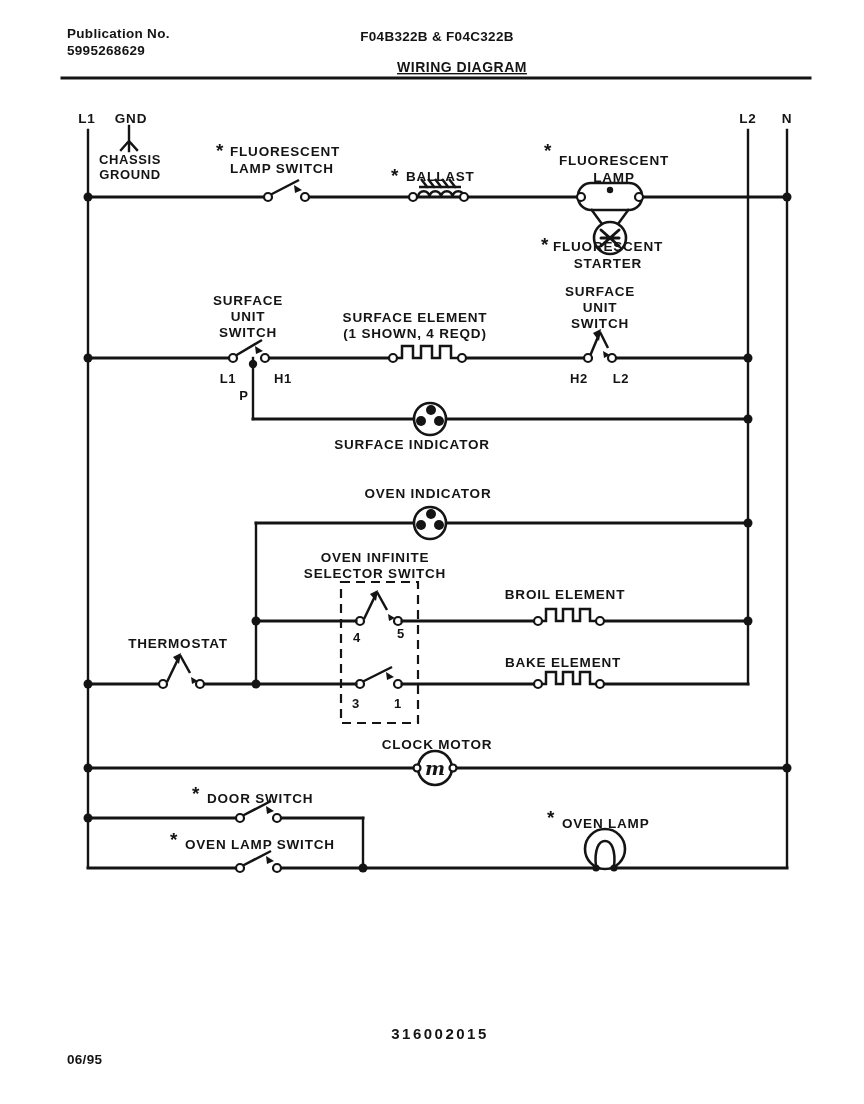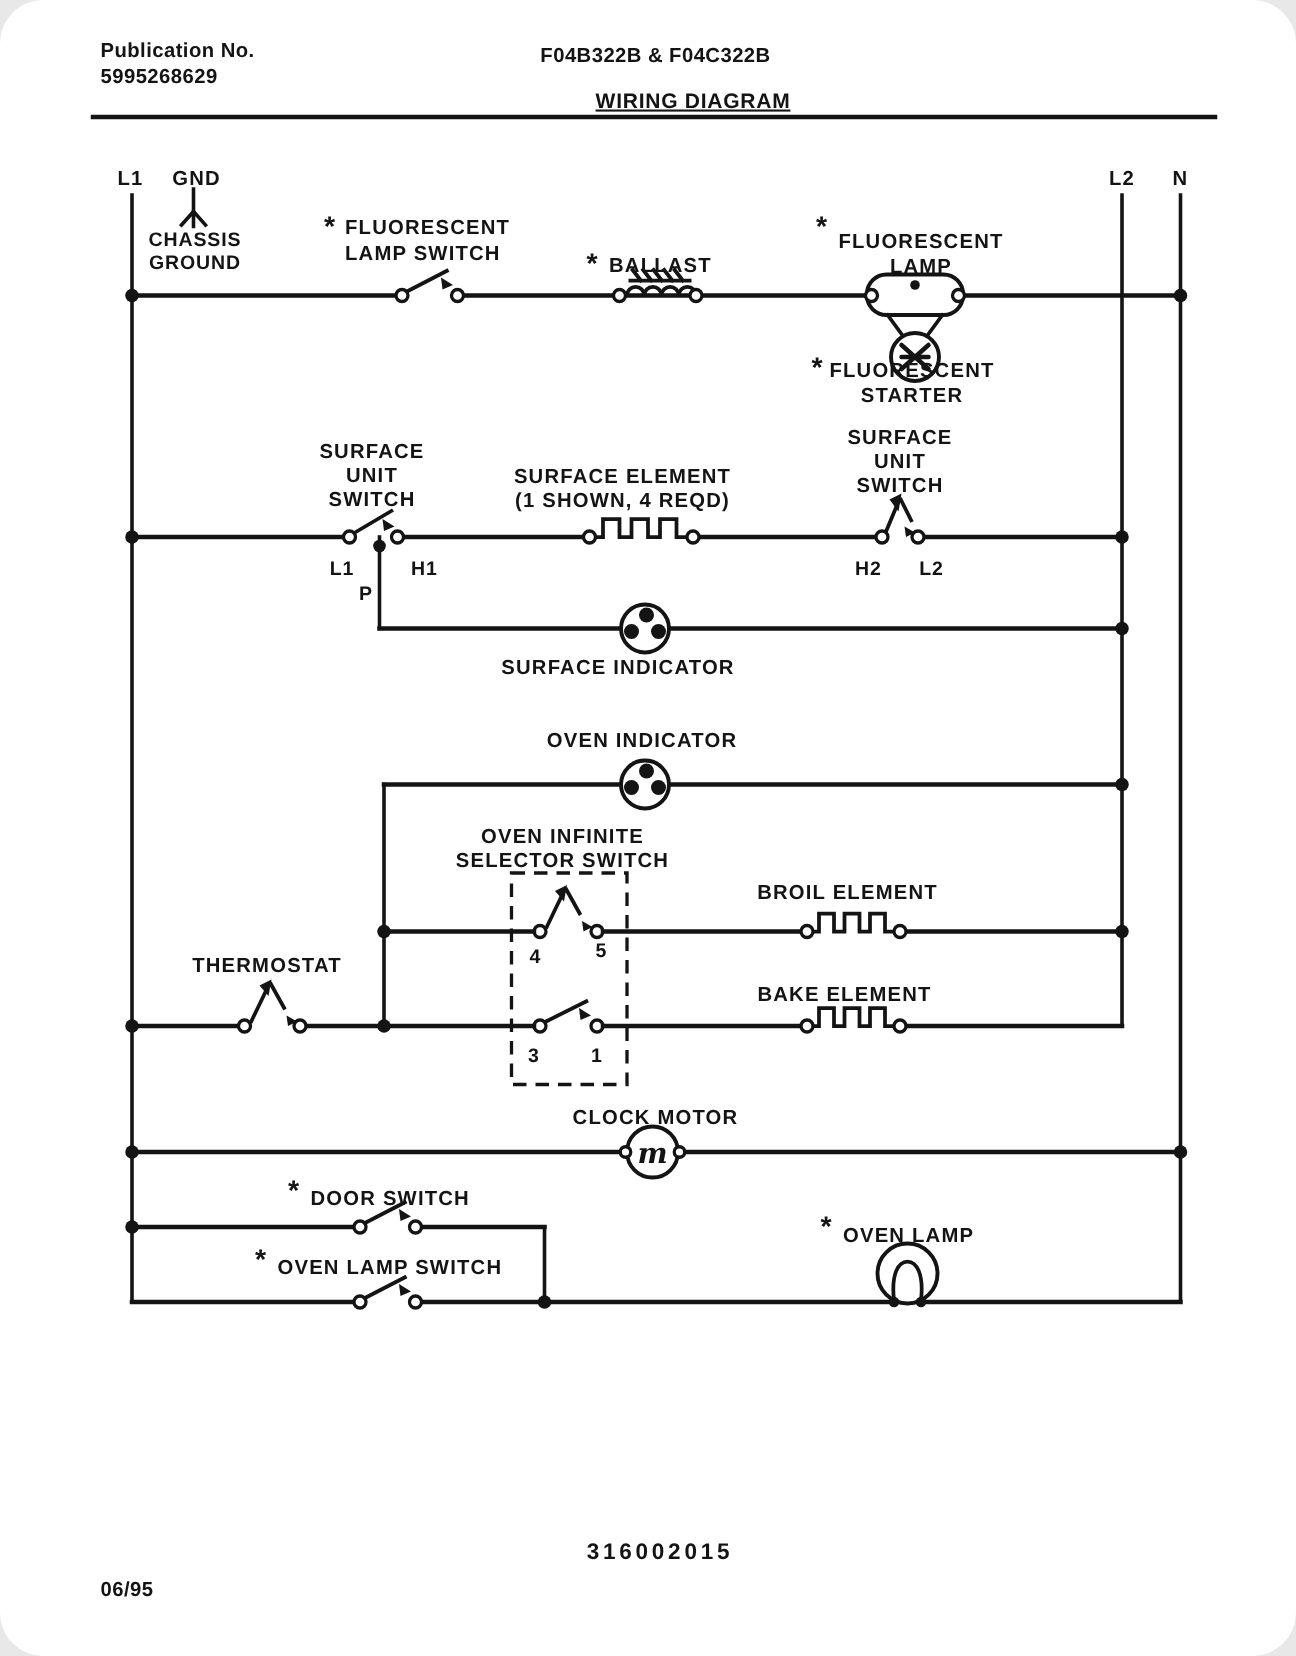--- a/index.html
+++ b/index.html
@@ -1,16 +1,16 @@
 <!DOCTYPE html>
 <html><head>
 <meta charset="utf-8">
 <style>
   html,body{margin:0;padding:0;background:#e8e8e8;}
-  .page{width:864px;height:1104px;position:relative;background:#ffffff;margin:0 auto;overflow:hidden;border-radius:29px;}
+  .page{width:864px;height:1104px;position:relative;background:#ffffff;margin:0 auto;overflow:hidden;}
   svg{position:absolute;left:0;top:0;}
   .w{stroke:#141414;stroke-width:3;fill:none;stroke-linecap:square;}
   .wt{stroke:#141414;stroke-width:2.4;fill:none;stroke-linecap:square;}
   .sym{stroke:#141414;stroke-width:2.5;fill:none;}
   .sym3{stroke:#141414;stroke-width:3;fill:none;stroke-linecap:round;}
   .term{fill:#ffffff;stroke:#141414;stroke-width:2.2;}
   .lampbody{fill:#ffffff;stroke:#141414;stroke-width:2.6;}
   .dot{fill:#141414;stroke:none;}
   .arr{fill:#141414;stroke:none;}
   .dash{stroke:#141414;stroke-width:2.2;fill:none;stroke-dasharray:9 6;}

